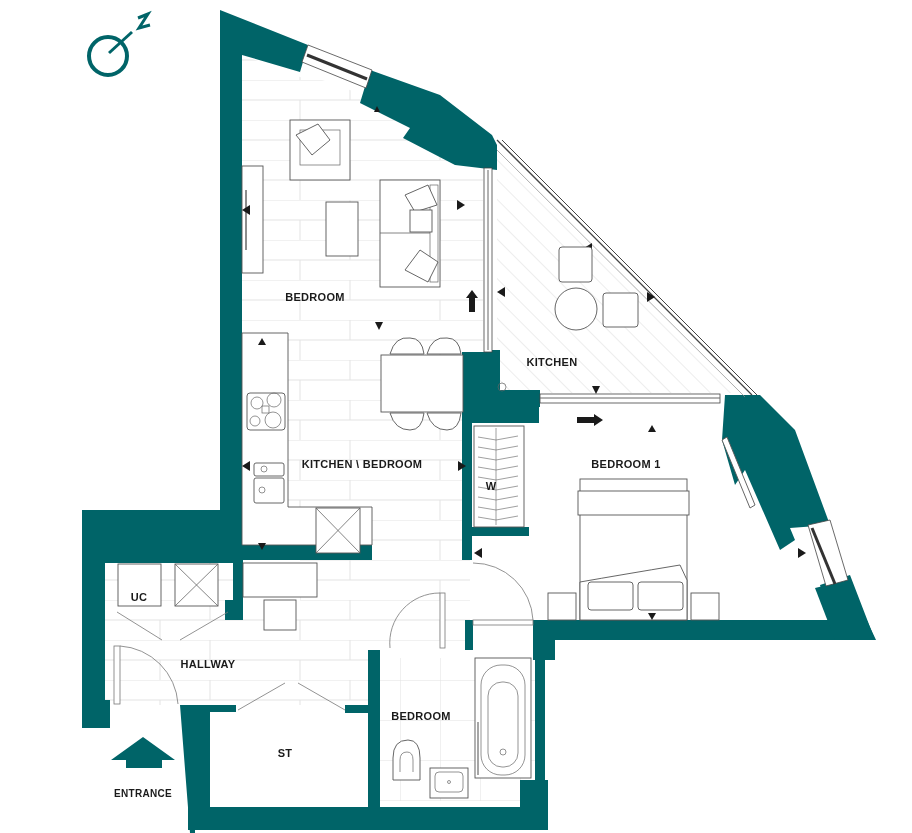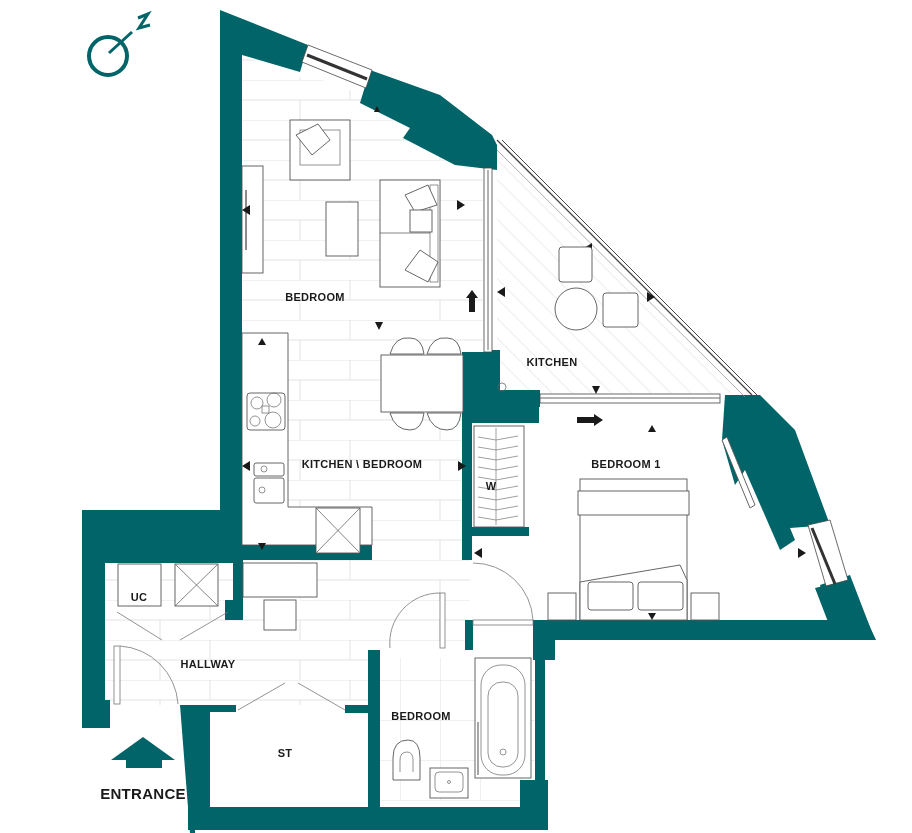--- a/index.html
+++ b/index.html
@@ -1,19 +1,19 @@
 <!DOCTYPE html>
 <html><head>
 <meta charset="utf-8">
 <style>
   html, body { margin: 0; padding: 0; background: #ffffff; }
   body { width: 912px; height: 833px; overflow: hidden; position: relative; font-family: "Liberation Sans", "DejaVu Sans", sans-serif; }
   #plan { position: absolute; left: 0; top: 0; width: 912px; height: 833px; }
   .room-label { position: absolute; font-family: "Liberation Sans", sans-serif; font-size: 11px; font-weight: bold; color: #1a1a1a; letter-spacing: 0.3px; white-space: nowrap; transform: translate(-50%, -50%); }
-  .entrance-label { font-size: 15px; }
+  .entrance-label { font-size: 10px; }
   .wall { fill: #006468; }
   .furn { fill: #ffffff; stroke: #555; stroke-width: 0.9; }
   .furn-thin { fill: none; stroke: #666; stroke-width: 0.7; }
   .marker { fill: #1a1a1a; }
   .glass { fill: #ffffff; stroke: #444; stroke-width: 0.8; }
 </style>
 </head>
 <body>
 
 <svg id="plan" viewBox="0 0 912 833" xmlns="http://www.w3.org/2000/svg">

